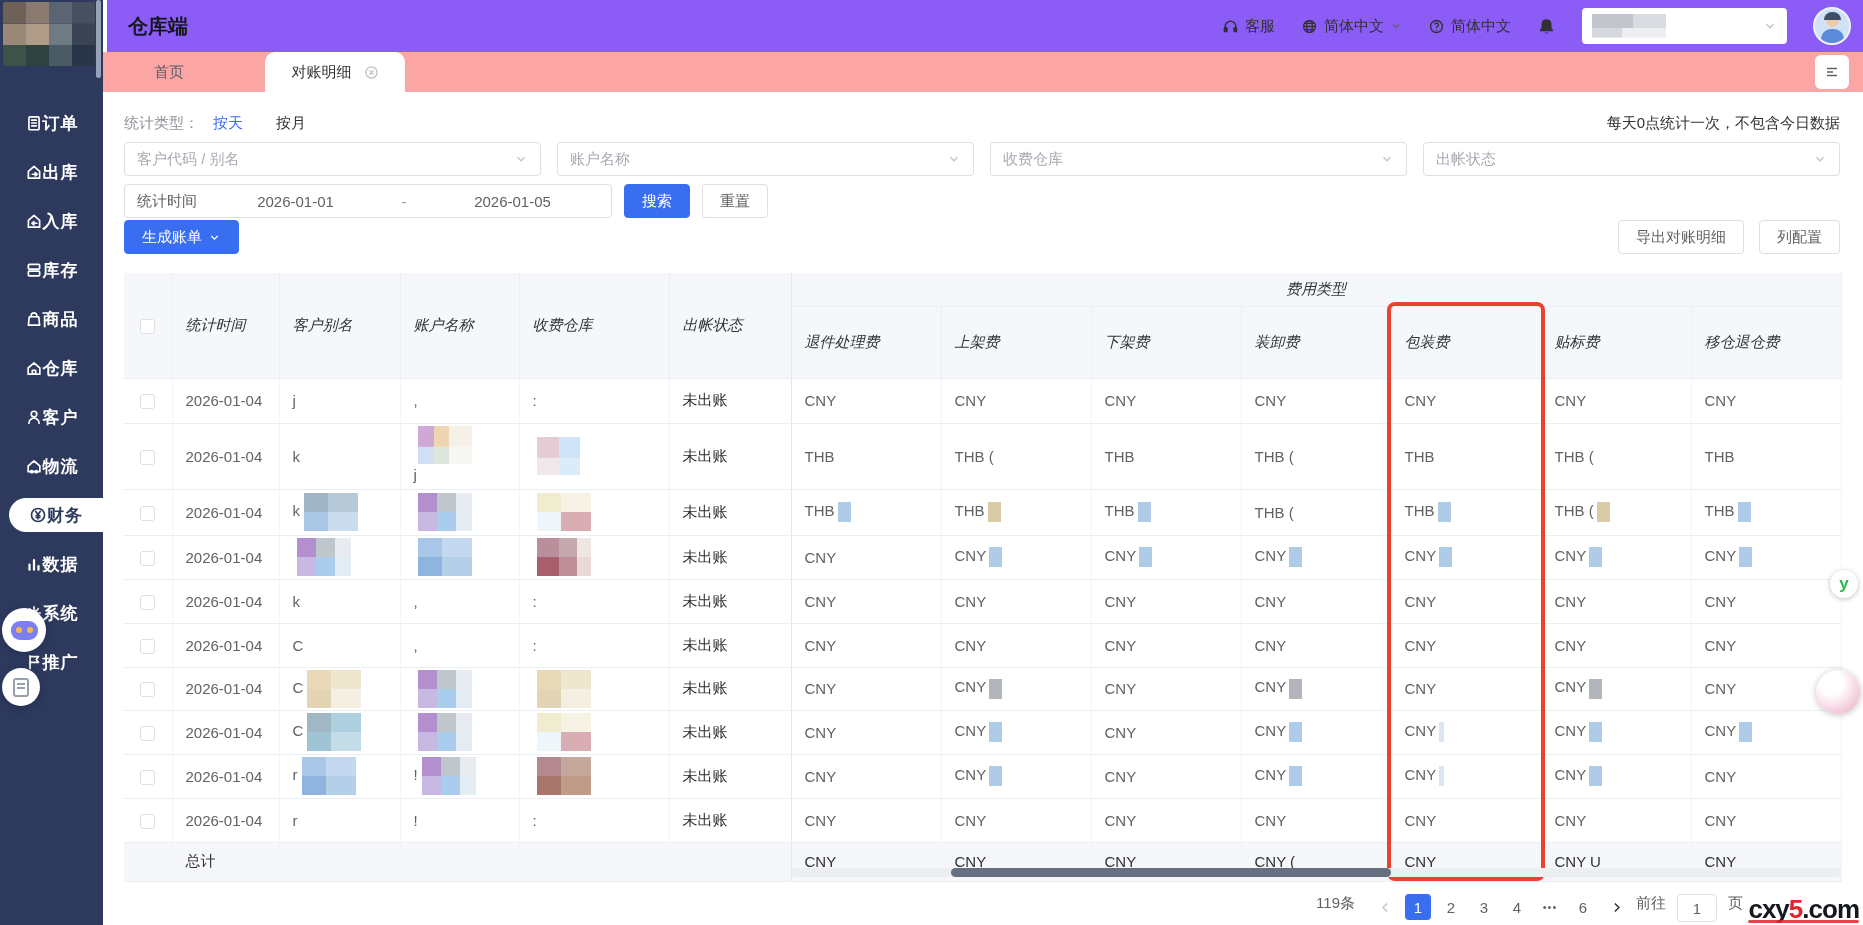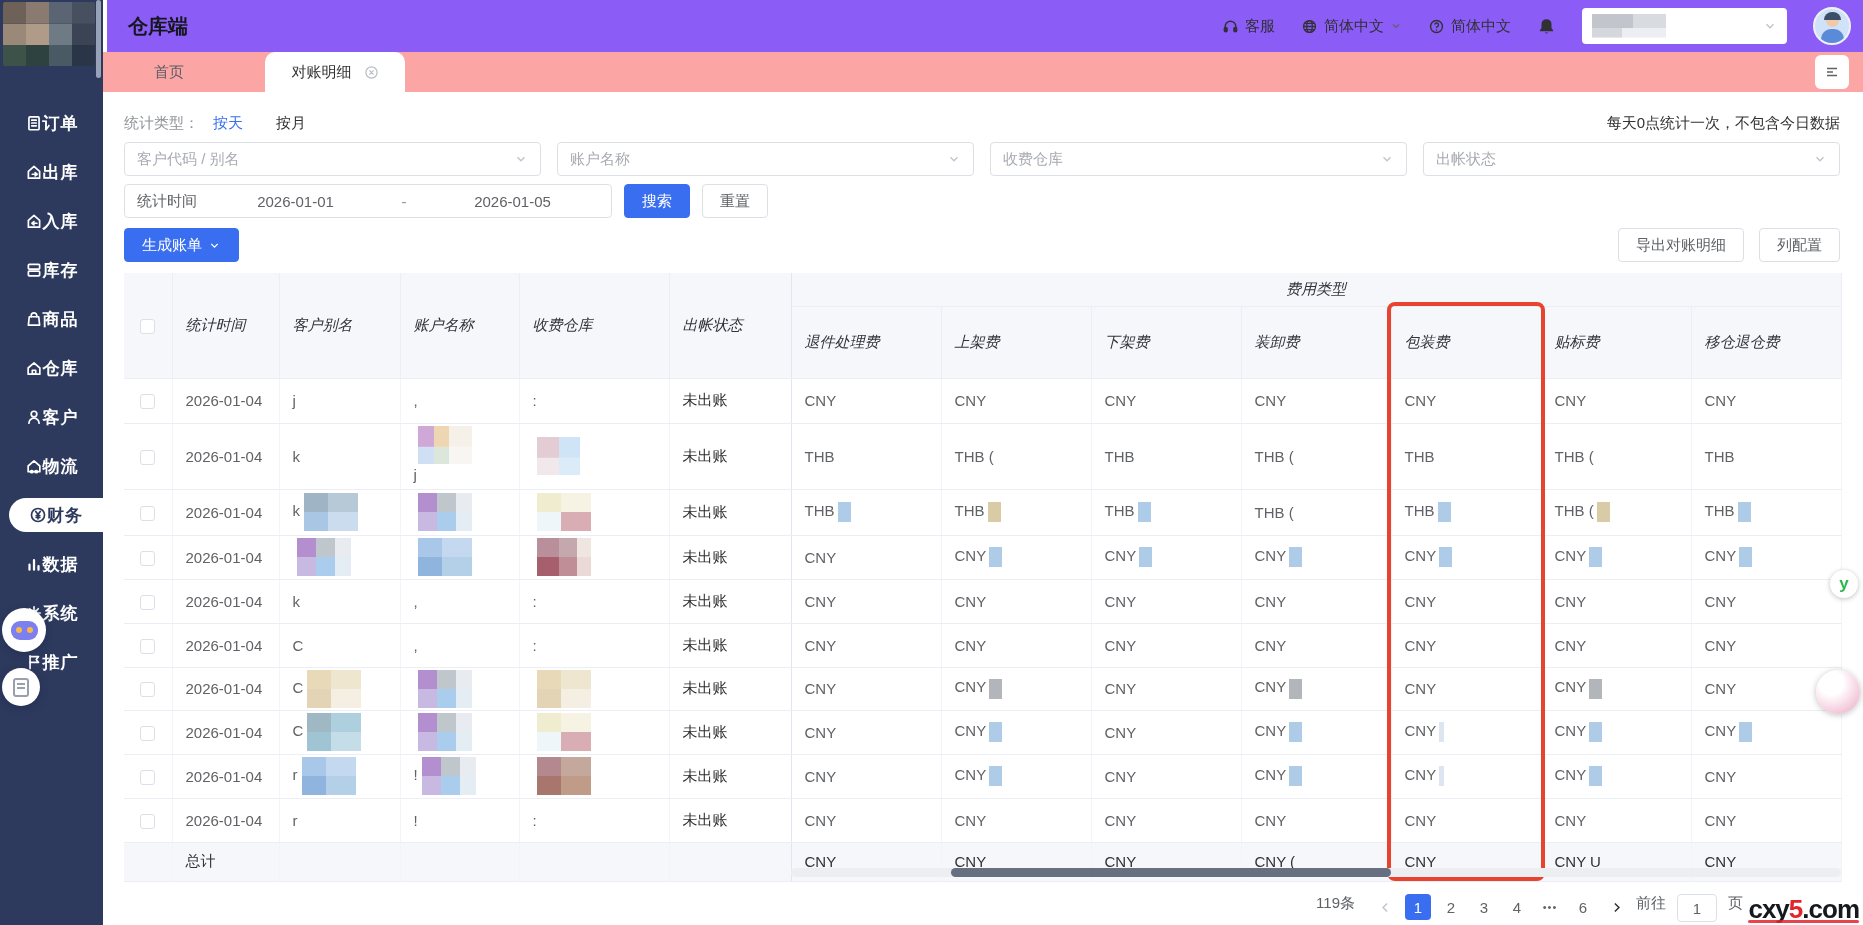--- a/index.html
+++ b/index.html
@@ -72,21 +72,21 @@
 
   .daterow { position:absolute; left:21px; top:92px; height:34px; display:flex; gap:12px; }
   .datebox { width:488px; border:1px solid #dcdfe6; border-radius:4px; display:flex; align-items:center; font-size:15px; color:#606266; background:#fff; }
   .date-label { margin-left:12px; color:#606266; }
   .date-val { flex:1; text-align:center; cursor:pointer; }
   .date-sep { width:20px; text-align:center; color:#909399; }
   .btn { height:34px; padding:0 17px; border-radius:4px; font-size:15px; display:flex; align-items:center; gap:6px; cursor:pointer; white-space:nowrap; }
   .btn-primary { background:var(--primary,#3a6ef0); color:#fff; border:1px solid var(--primary,#3a6ef0); }
   .btn-plain { background:#fff; border:1px solid #dcdfe6; color:#606266; }
 
-  .actionrow { position:absolute; left:21px; top:136px; right:23px; display:flex; }
+  .actionrow { position:absolute; left:21px; top:128px; right:23px; display:flex; }
   .actionrow .right { margin-left:auto; display:flex; gap:15px; }
 
   
   .table-wrap { position:absolute; left:21px; top:181px; width:1717px; height:608px; }
   table { border-collapse:collapse; table-layout:fixed; width:1717px; font-size:15px; }
   th, td { overflow:hidden; white-space:nowrap; }
   thead th { background:#f5f7fa; font-weight:normal; color:#2f3338; text-align:left; padding:0 13px; border:1px solid #ebeef5; border-top:none;font-style:italic; }
   thead th.group { text-align:center; height:33px; }
   thead th.sub { height:72px; vertical-align:middle; }
   thead th.fixed { vertical-align:middle; }

